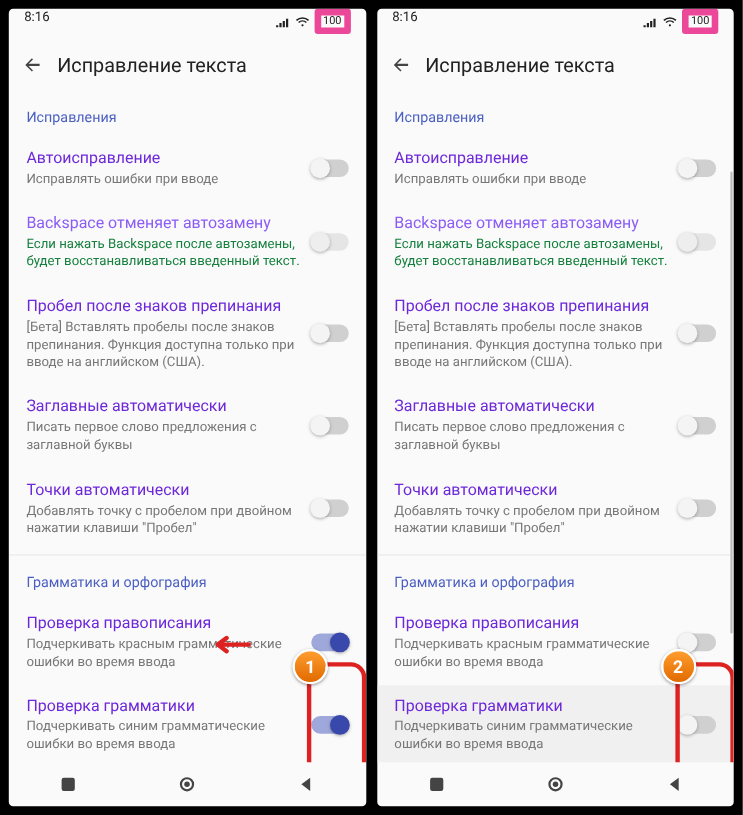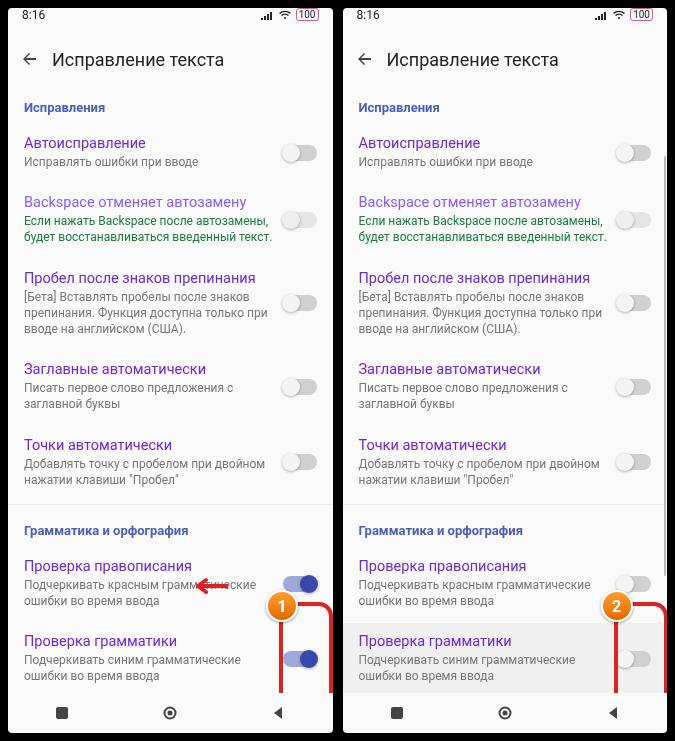--- a/index.html
+++ b/index.html
@@ -1,26 +1,26 @@
 <!DOCTYPE html>
 <html><head>
 <meta charset="utf-8">
 <style>
   html,body{margin:0;padding:0;background:#fff;font-family:-apple-system,Roboto,Arial,sans-serif}
   body{width:675px;height:741px;box-sizing:border-box;display:flex;gap:6px;padding:6px;background:#000}
   .phone{flex:1;background:#fafafa;border:2px solid #000;border-radius:6px;display:flex;flex-direction:column;position:relative;overflow:hidden}
   .statusbar{height:26px;display:flex;justify-content:space-between;align-items:flex-start;padding:0 14px;font-size:12px;color:#222}
   .status-icons{display:flex;align-items:center;gap:4px}
   .status-icons svg{display:block}
-  .batt{font-size:10px;border:1px solid #ec4899;border-radius:3px;padding:0 2px;line-height:11px}
+  .batt{font-size:10px;border:6px solid #ec4899;border-radius:3px;padding:0 2px;line-height:11px}
   .appbar{height:50px;display:flex;align-items:center;padding:0 12px;gap:12px}
   .back-arrow{width:20px;height:20px;display:flex;align-items:center;justify-content:center}
   .appbar-title{font-size:18px;color:#222}
   .content{flex:1;overflow:hidden;position:relative}
-  .section-header{color:#4a5fc1;font-size:13px;font-weight:700;padding:16px 16px 10px}
+  .section-header{color:#4a5fc1;font-size:13px;font-weight:400;padding:16px 16px 10px}
   .row{display:flex;align-items:center;padding:10px 16px 14px}
   .row-text{flex:1;padding-right:10px}
   .row-title{font-size:14.5px;color:#6d28d9;margin-bottom:2px}
   .row-sub{font-size:12px;color:#777;line-height:1.35}
   .row.disabled .row-title{color:#8b5cf6}
   .row.disabled .row-sub{color:#15803d}
   .toggle{width:34px;height:16px;background:#d0d0d0;border-radius:9px;position:relative;flex-shrink:0}
   .toggle .knob{position:absolute;width:18px;height:18px;background:#f4f4f4;border-radius:50%;top:-1px;left:-1px;box-shadow:0 1px 3px rgba(0,0,0,.3)}
   .toggle.on{background:#9fa8da}
   .toggle.on .knob{left:auto;right:-1px;background:#3949ab}

